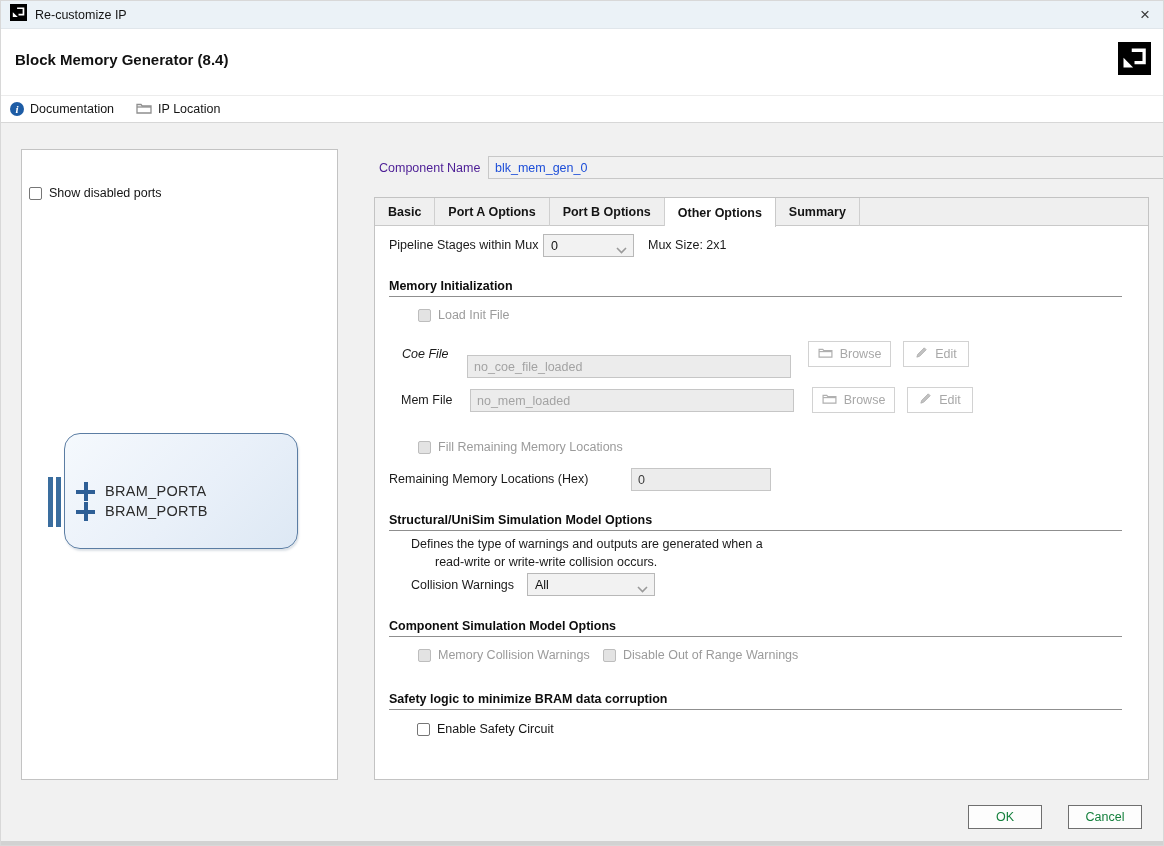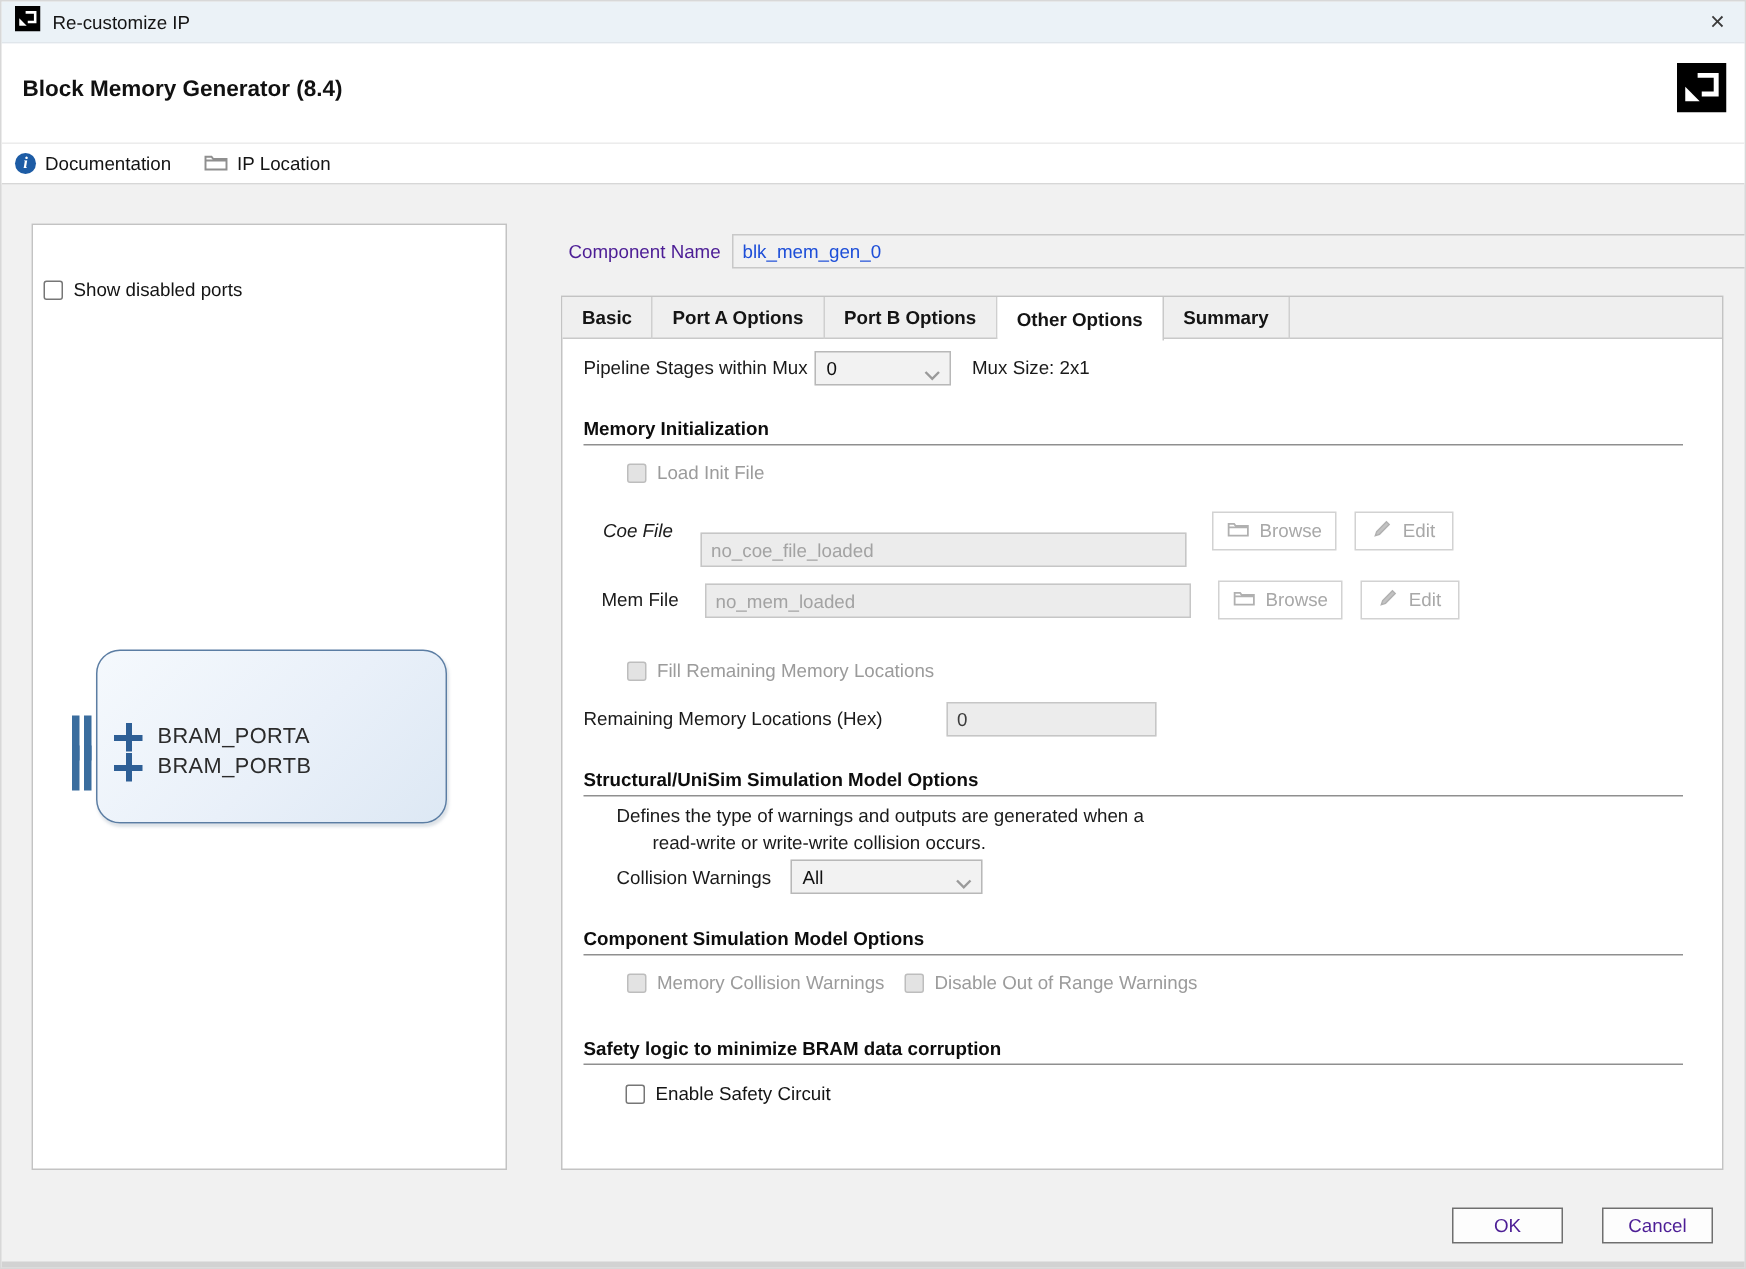--- a/index.html
+++ b/index.html
@@ -132,21 +132,21 @@
     position:absolute; height:26px; background:#ffffff; border:1px solid #d2d2d2;
     display:flex; align-items:center; justify-content:center; gap:7px;
     font-size:12.5px; color:#a8a8a8;
   }
 
   .cbrow { position:absolute; display:flex; align-items:center; gap:7px; font-size:12.5px; color:#141414; }
 
   
   .footer-btn {
     position:absolute; top:804px; width:74px; height:24px; background:#fdfdfd;
-    border:1px solid #6f6f6f; font-size:12.5px; color:#4c1d95;
+    border:1px solid #6f6f6f; font-size:12.5px; color:#15803d;
     display:flex; align-items:center; justify-content:center;
   }
   #ok-btn { left:967px; }
   #cancel-btn { left:1067px; }
   #bottom-strip { position:absolute; left:0; top:840px; width:1164px; height:6px; background:#d2d2d2; }
 </style>
 </head>
 <body>
 
 <div id="app">

